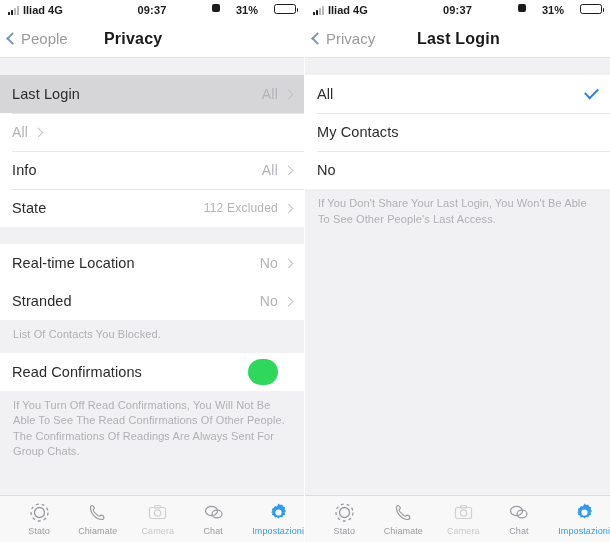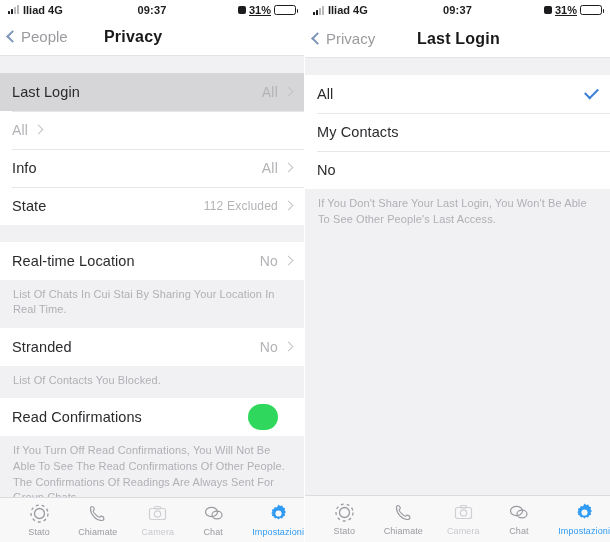--- a/index.html
+++ b/index.html
@@ -22,21 +22,21 @@
   .statusbar {
     height: 20px;
     display: flex; align-items: center;
     padding: 0 8px;
     background: #ffffff;
     font-size: 11px; color: #1c1c1e;
     font-weight: 600;
   }
   .sb-left { display: flex; align-items: center; gap: 4px; flex: 1 1 0; }
   .sb-center { flex: 0 0 auto; letter-spacing: .2px; }
-  .sb-right { display: flex; align-items: center; gap: 3px; flex: 1 1 0; justify-content: flex-end; text-decoration: underline; }
+  .sb-right { display: flex; align-items: flex-start; gap: 16px; flex: 1 1 0; justify-content: flex-end; }
   .bars { display: flex; align-items: flex-end; gap: 1px; height: 9px; }
   .bars i { display: block; width: 2px; background: #1c1c1e; border-radius: .5px; }
   .bars i:nth-child(1){ height: 3px; }
   .bars i:nth-child(2){ height: 5px; }
   .bars i:nth-child(3){ height: 7px; background:#b8b8bb; }
   .bars i:nth-child(4){ height: 9px; background:#b8b8bb; }
   .carrier { font-size: 11px; }
   .alarm-ic { width: 8px; height: 8px; background: #1c1c1e; border-radius: 2px; display:inline-block; }
   .battery {
     width: 22px; height: 10px;
@@ -221,21 +221,20 @@
 
       <div class="gap"></div>
 
       <div class="group">
         <div class="row">
           <span class="label">Real-time Location</span>
           <span class="value">No</span>
           <span class="chev"></span>
         </div>
       </div>
-      <div class="footer">List Of Chats In Cui Stai By Sharing Your Location In Real Time.</div>
 
       <div class="group">
         <div class="row">
           <span class="label">Stranded</span>
           <span class="value">No</span>
           <span class="chev"></span>
         </div>
       </div>
       <div class="footer">List Of Contacts You Blocked.</div>
 

